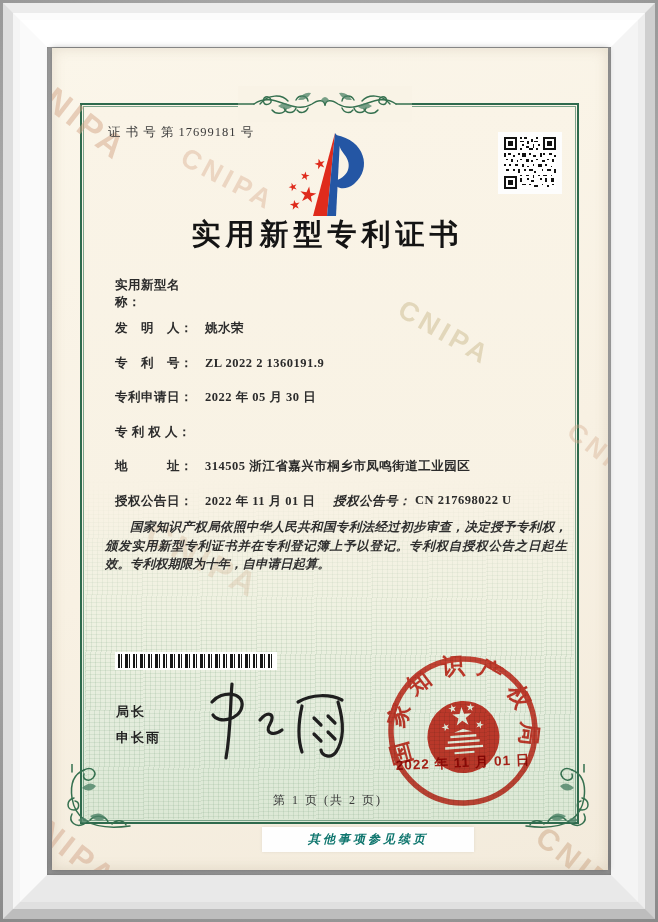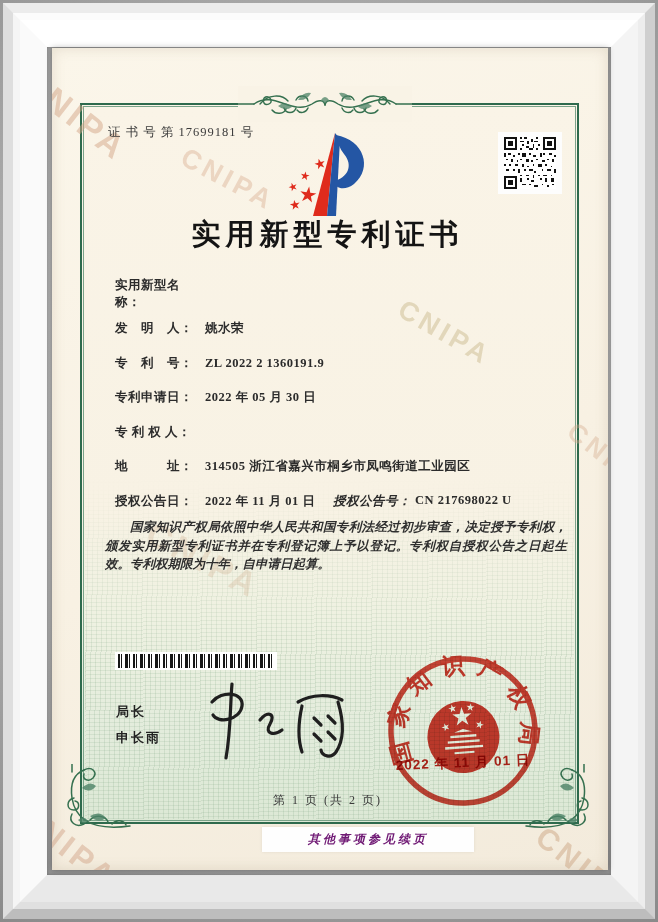--- a/index.html
+++ b/index.html
@@ -69,21 +69,21 @@
   .signature{position:absolute;left:146px;top:632px;z-index:4;}
   .seal{position:absolute;left:329px;top:601px;width:164px;height:164px;z-index:5;
         mix-blend-mode:multiply;opacity:.95;transform:rotate(-4deg);}
   .seal-date{position:absolute;left:333px;top:706px;width:156px;z-index:6;text-align:center;
         font:700 13.5px "Liberation Sans","DejaVu Sans",sans-serif;color:#c0251c;letter-spacing:1px;
         transform:rotate(-2.5deg);mix-blend-mode:multiply;}
   .page-info{position:absolute;left:28px;top:744px;width:495px;z-index:4;text-align:center;
         font-size:12px;letter-spacing:2px;color:#3b3b3b;}
   .footer-note{position:absolute;left:210px;top:779px;width:212px;height:25px;z-index:4;background:#fefefe;
         display:flex;align-items:center;justify-content:center;box-shadow:0 0 3px rgba(0,0,0,.08);
-        font-style:italic;font-weight:600;font-size:12px;letter-spacing:3px;color:#701a75;}
+        font-style:italic;font-weight:600;font-size:12px;letter-spacing:3px;color:#0f766e;}
 </style>
 </head>
 <body>
 
 <div class="photo">
   <div class="f1">
       <div class="f2">
         <div class="f3"></div>
       </div>
     </div>

